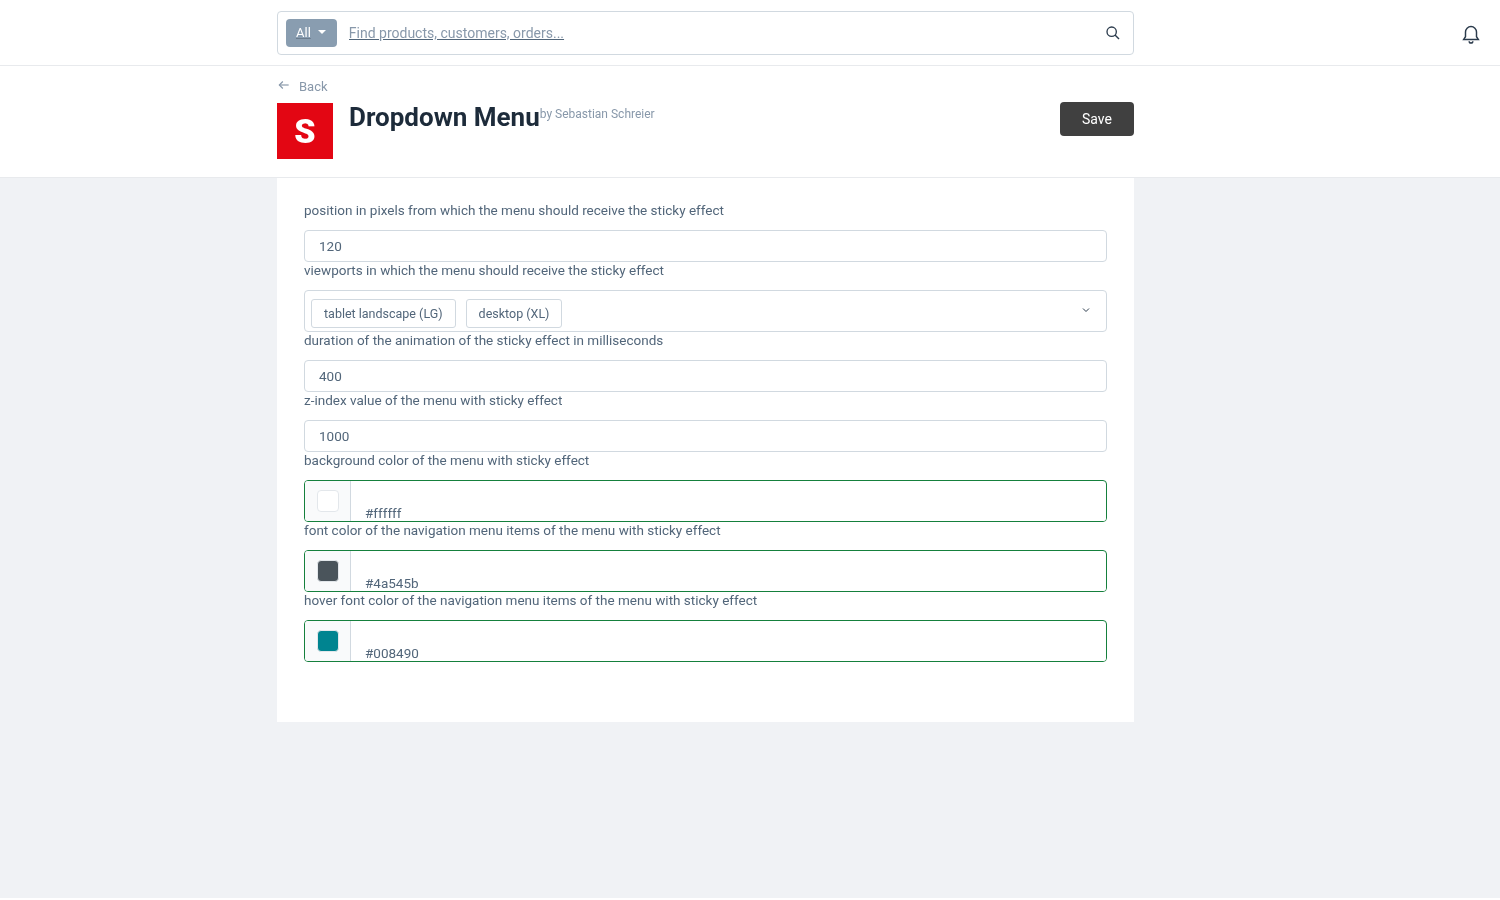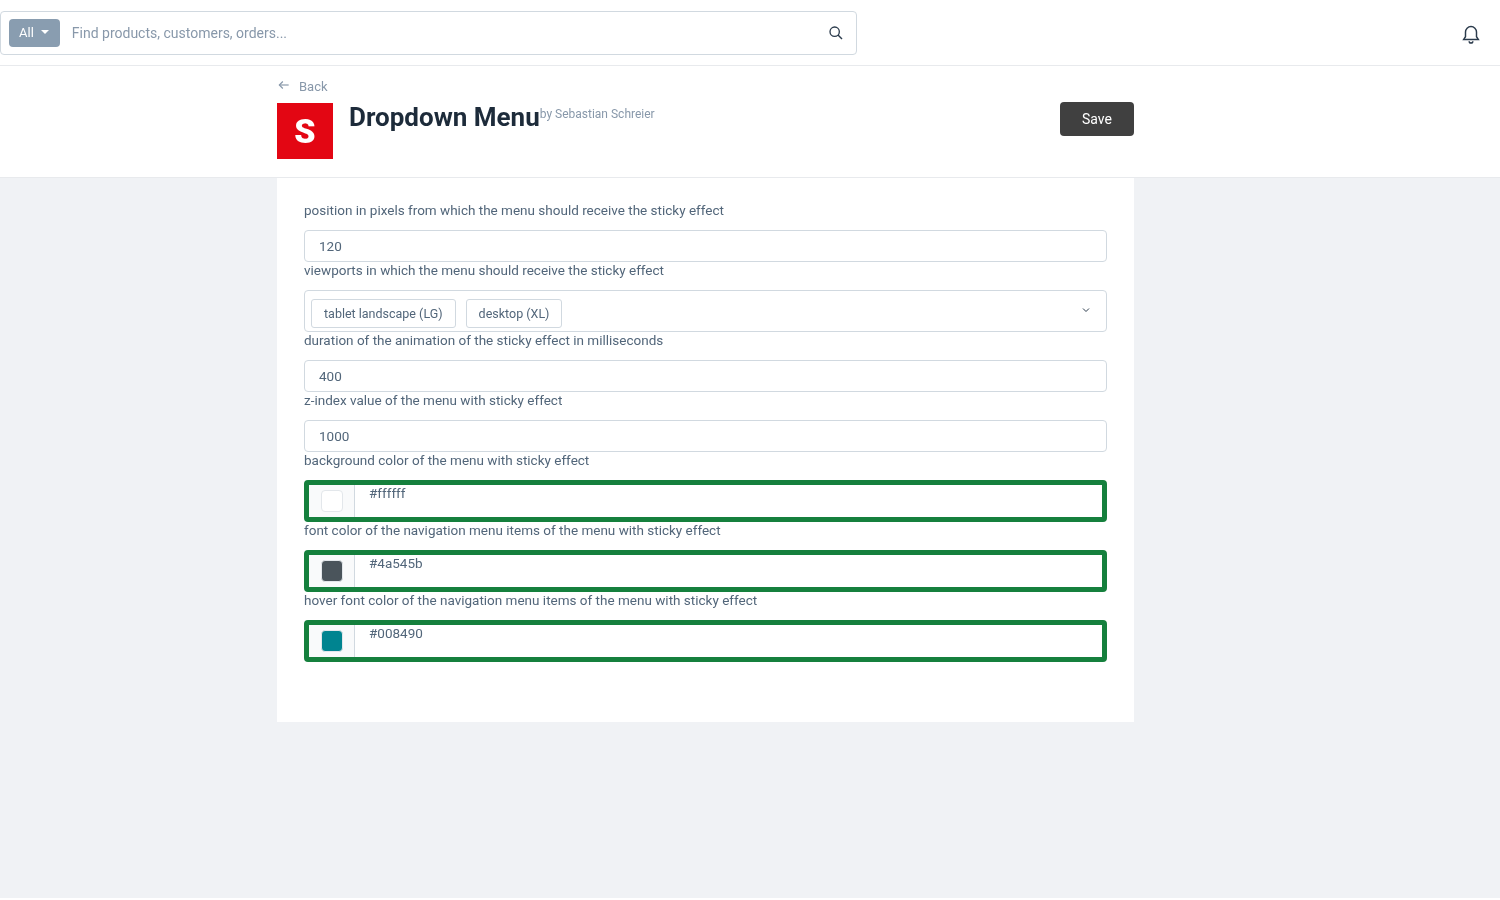--- a/index.html
+++ b/index.html
@@ -1,20 +1,20 @@
 <!DOCTYPE html>
 <html><head>
 <meta charset="utf-8">
 <style>
   * { box-sizing: border-box; margin: 0; padding: 0; font-family: -apple-system, BlinkMacSystemFont, "Segoe UI", Roboto, "Helvetica Neue", Arial, sans-serif; }
   body { background: #fff; color: #52667a; font-size: 14px; width:1500px; height:900px; overflow:hidden; }
 
   
   .topbar { height: 66px; border-bottom: 1px solid #e8eaed; background:#fff; display:flex; align-items:center; }
-  .topbar-inner { width: 857px; display:flex; align-items:center; }
+  .topbar-inner { width: 857px; margin-left: 277px; display:flex; align-items:center;text-decoration:underline; }
   .search-wrap { flex:1; height:44px; border:1px solid #d1d9e0; border-radius:4px; display:flex; align-items:center; background:#fff; }
   .search-filter { margin-left:8px; height:28px; background:#758ca3; color:#fff; font-size:13px; border-radius:4px; padding:0 10px; display:flex; align-items:center; gap:6px; opacity:.85; }
   .search-filter svg { width:10px; height:10px; fill:#fff; }
   .search-input { flex:1; border:none; outline:none; font-size:14px; padding:0 12px; color:#52667a; }
   .search-input::placeholder { color:#8898aa; }
   .search-icon-btn { width:40px; display:flex; align-items:center; justify-content:center; }
   .search-icon-btn svg { width:16px; height:16px; stroke:#2b3b4c; stroke-width:2; fill:none; }
   .bell-area { position:absolute; right:18px; top:22px; }
   .bell-area svg { width:22px; height:22px; stroke:#2b3b4c; stroke-width:1.6; fill:none; }
 
@@ -35,21 +35,21 @@
   .content-card { width:857px; margin-left:277px; background:#fff; padding: 24px 27px 60px; }
   .field-group { }
   .field-label { font-size:13.5px; color:#52667a; margin-bottom:12px; display:block; }
   .text-input { width:100%; height:32px; border:1px solid #d1d9e0; border-radius:4px; padding:0 14px; font-size:13.5px; color:#52667a; outline:none; background:#fff; }
 
   .multiselect { width:100%; min-height:42px; border:1px solid #d1d9e0; border-radius:4px; padding:5px 40px 0 6px; display:flex; align-items:center; gap:10px; position:relative; }
   .tag { border:1px solid #d1d9e0; border-radius:3px; padding:6px 12px; font-size:12.5px; color:#52667a; }
   .ms-chevron { position:absolute; right:14px; top:50%; transform:translateY(-50%); }
   .ms-chevron svg { width:12px; height:12px; stroke:#2b3b4c; stroke-width:2; fill:none; }
 
-  .color-row { display:flex; width:100%; height:42px; border:5px solid #15803d; border-radius:4px; overflow:hidden; align-items:flex-start; }
+  .color-row { display:flex; width:100%; height:42px; border:1px solid #15803d; border-radius:4px; overflow:hidden; align-items:flex-end; }
   .swatch-cell { width:46px; height:100%; border-right:1px solid #d1d9e0; display:flex; align-items:center; justify-content:center; background:#f9fafb; }
   .swatch { width:22px; height:22px; border-radius:4px; border:1px solid #e3e7eb; }
   .color-input { flex:1; border:none; outline:none; font-size:13.5px; padding:0 14px; color:#52667a; }
 </style>
 </head>
 <body>
 
 <div class="topbar">
   <div class="topbar-inner">
     <div class="search-wrap">

